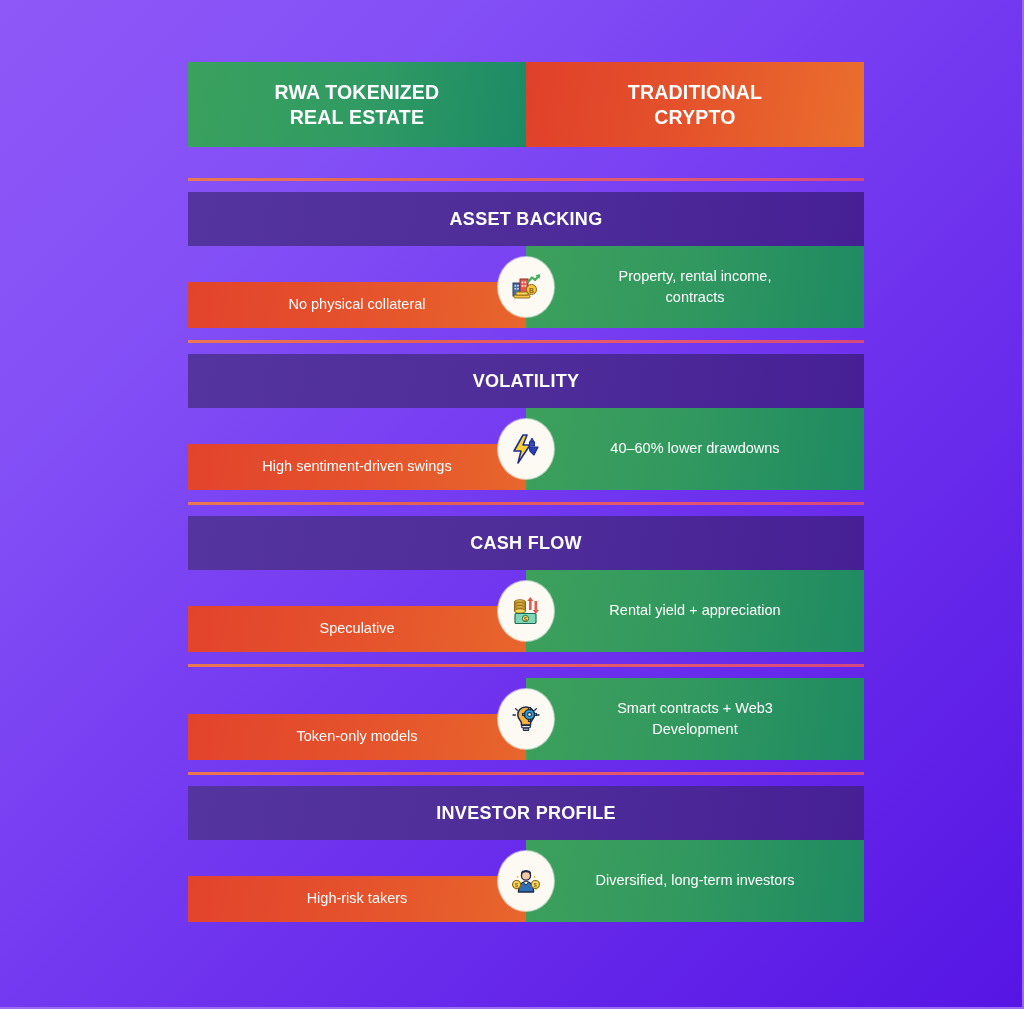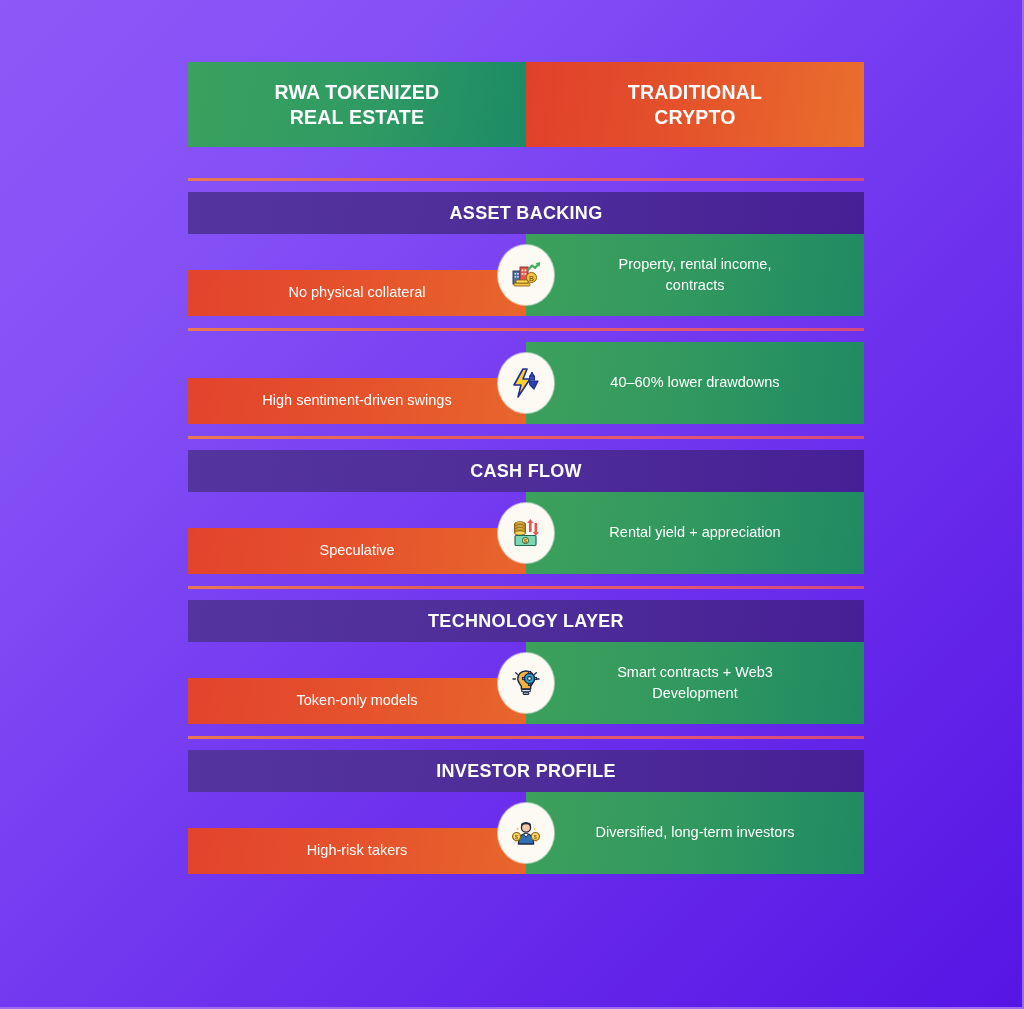--- a/index.html
+++ b/index.html
@@ -58,21 +58,21 @@
     opacity:.95;
   }
   .gap-top { height:31px; }
   .gap-mid { height:12px; }
   .gap-after-rule { height:11px; }
 
   
   .section { width:100%; }
 
   .section-title {
-    height:42px;
+    height:54px;
     display:flex; align-items:center; justify-content:center;
     background:linear-gradient(100deg,#54349e 0%, #4e2d99 50%, #461f95 100%);
     color:#ffffff;
     font-weight:bold;
     font-size:18px;
     letter-spacing:0.3px;
     text-align:center;
   }
 
   .section-body {
@@ -159,20 +159,21 @@
         </svg>
       </div>
     </div>
   </div>
 
   <div class="gap-mid"></div>
   <div class="rule"></div>
   <div class="gap-after-rule"></div>
 
   <div class="section">
+    <div class="section-title">VOLATILITY</div>
     <div class="section-body">
       <div class="cell cell-left">High sentiment-driven swings</div>
       <div class="cell cell-right">40–60% lower drawdowns</div>
       <div class="badge">
         <svg width="32" height="32" viewBox="0 0 32 32">
           <polygon points="13,2 4,18 11,18 8,30 20,12 13,12 17,2" fill="#ffd02e" stroke="#1c2f8f" stroke-width="1.6" stroke-linejoin="round"></polygon>
           <path d="M20 9 l4 0 l-2 -4 z" fill="#3b4cc0" stroke="#1c2f8f" stroke-width="1"></path>
           <rect x="19.5" y="9" width="5" height="4" fill="#3b4cc0" stroke="#1c2f8f" stroke-width="1"></rect>
           <polygon points="19,14 28,14 24,22 20,18" fill="#2f3fb0" stroke="#1c2f8f" stroke-width="1.2" stroke-linejoin="round"></polygon>
         </svg>
@@ -208,21 +209,20 @@
         </svg>
       </div>
     </div>
   </div>
 
   <div class="gap-mid"></div>
   <div class="rule"></div>
   <div class="gap-after-rule"></div>
 
   <div class="section">
-    <div class="section-title">TECHNOLOGY LAYER</div>
     <div class="section-body">
       <div class="cell cell-left">Token-only models</div>
       <div class="cell cell-right">Smart contracts + Web3 Development</div>
       <div class="badge">
         <svg width="32" height="32" viewBox="0 0 32 32">
           <path d="M16 4 C10.8 4 7.2 8 7.8 12.6 C8.2 15.6 10.6 17.4 11.4 19.6 L11.4 22 L20.6 22 L20.6 19.6 C21.4 17.4 23.8 15.6 24.2 12.6 C24.8 8 21.2 4 16 4 Z" fill="#f6b43e" stroke="#1f2a44" stroke-width="1.5" stroke-linejoin="round"></path>
           <rect x="11.6" y="22.4" width="8.8" height="2.4" rx="1" fill="#e2e6ee" stroke="#1f2a44" stroke-width="1.1"></rect>
           <rect x="13.2" y="25.2" width="5.6" height="2.2" rx="1" fill="#c8cedb" stroke="#1f2a44" stroke-width="1.1"></rect>
           <g stroke="#1f2a44" stroke-width="1.3" stroke-linecap="round">
             <line x1="3" y1="12" x2="5.4" y2="12"></line>

